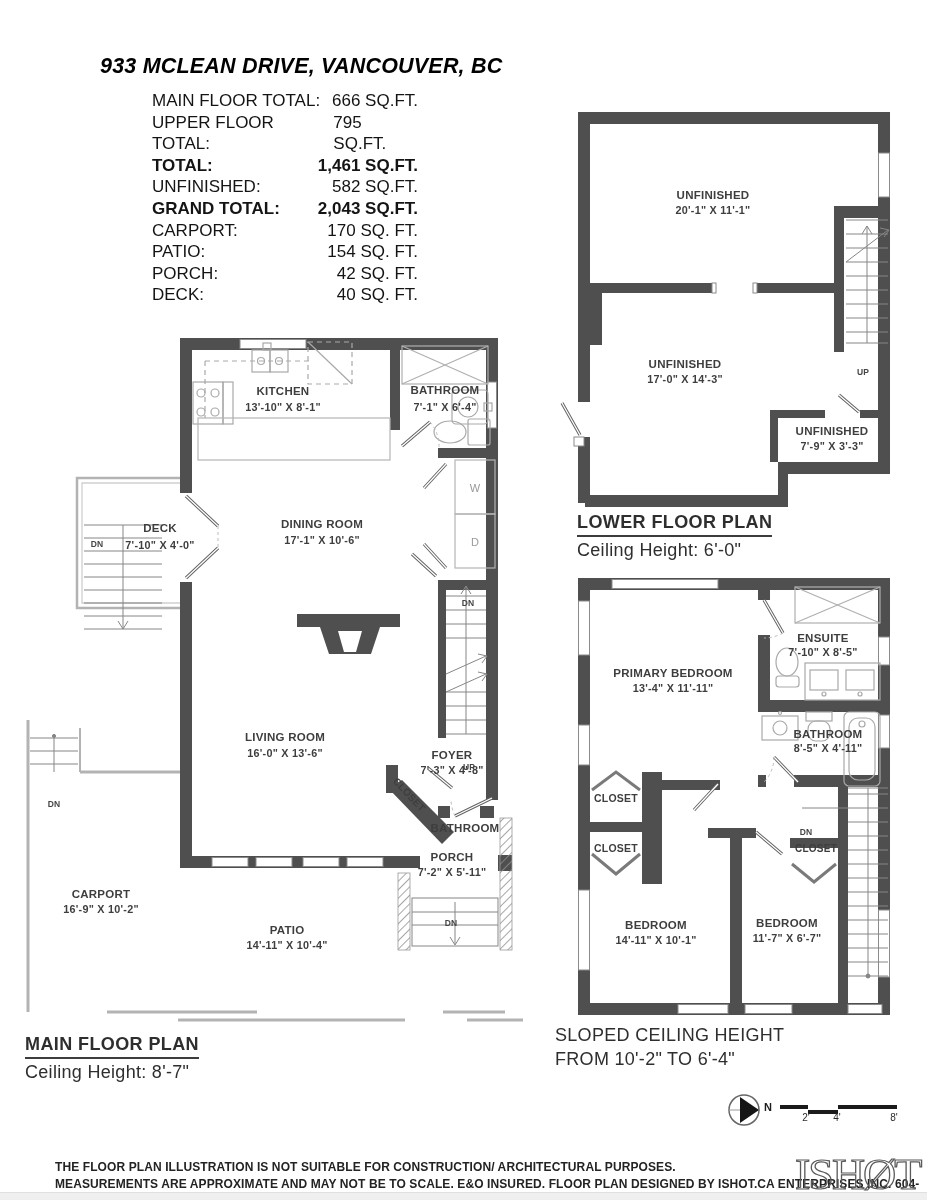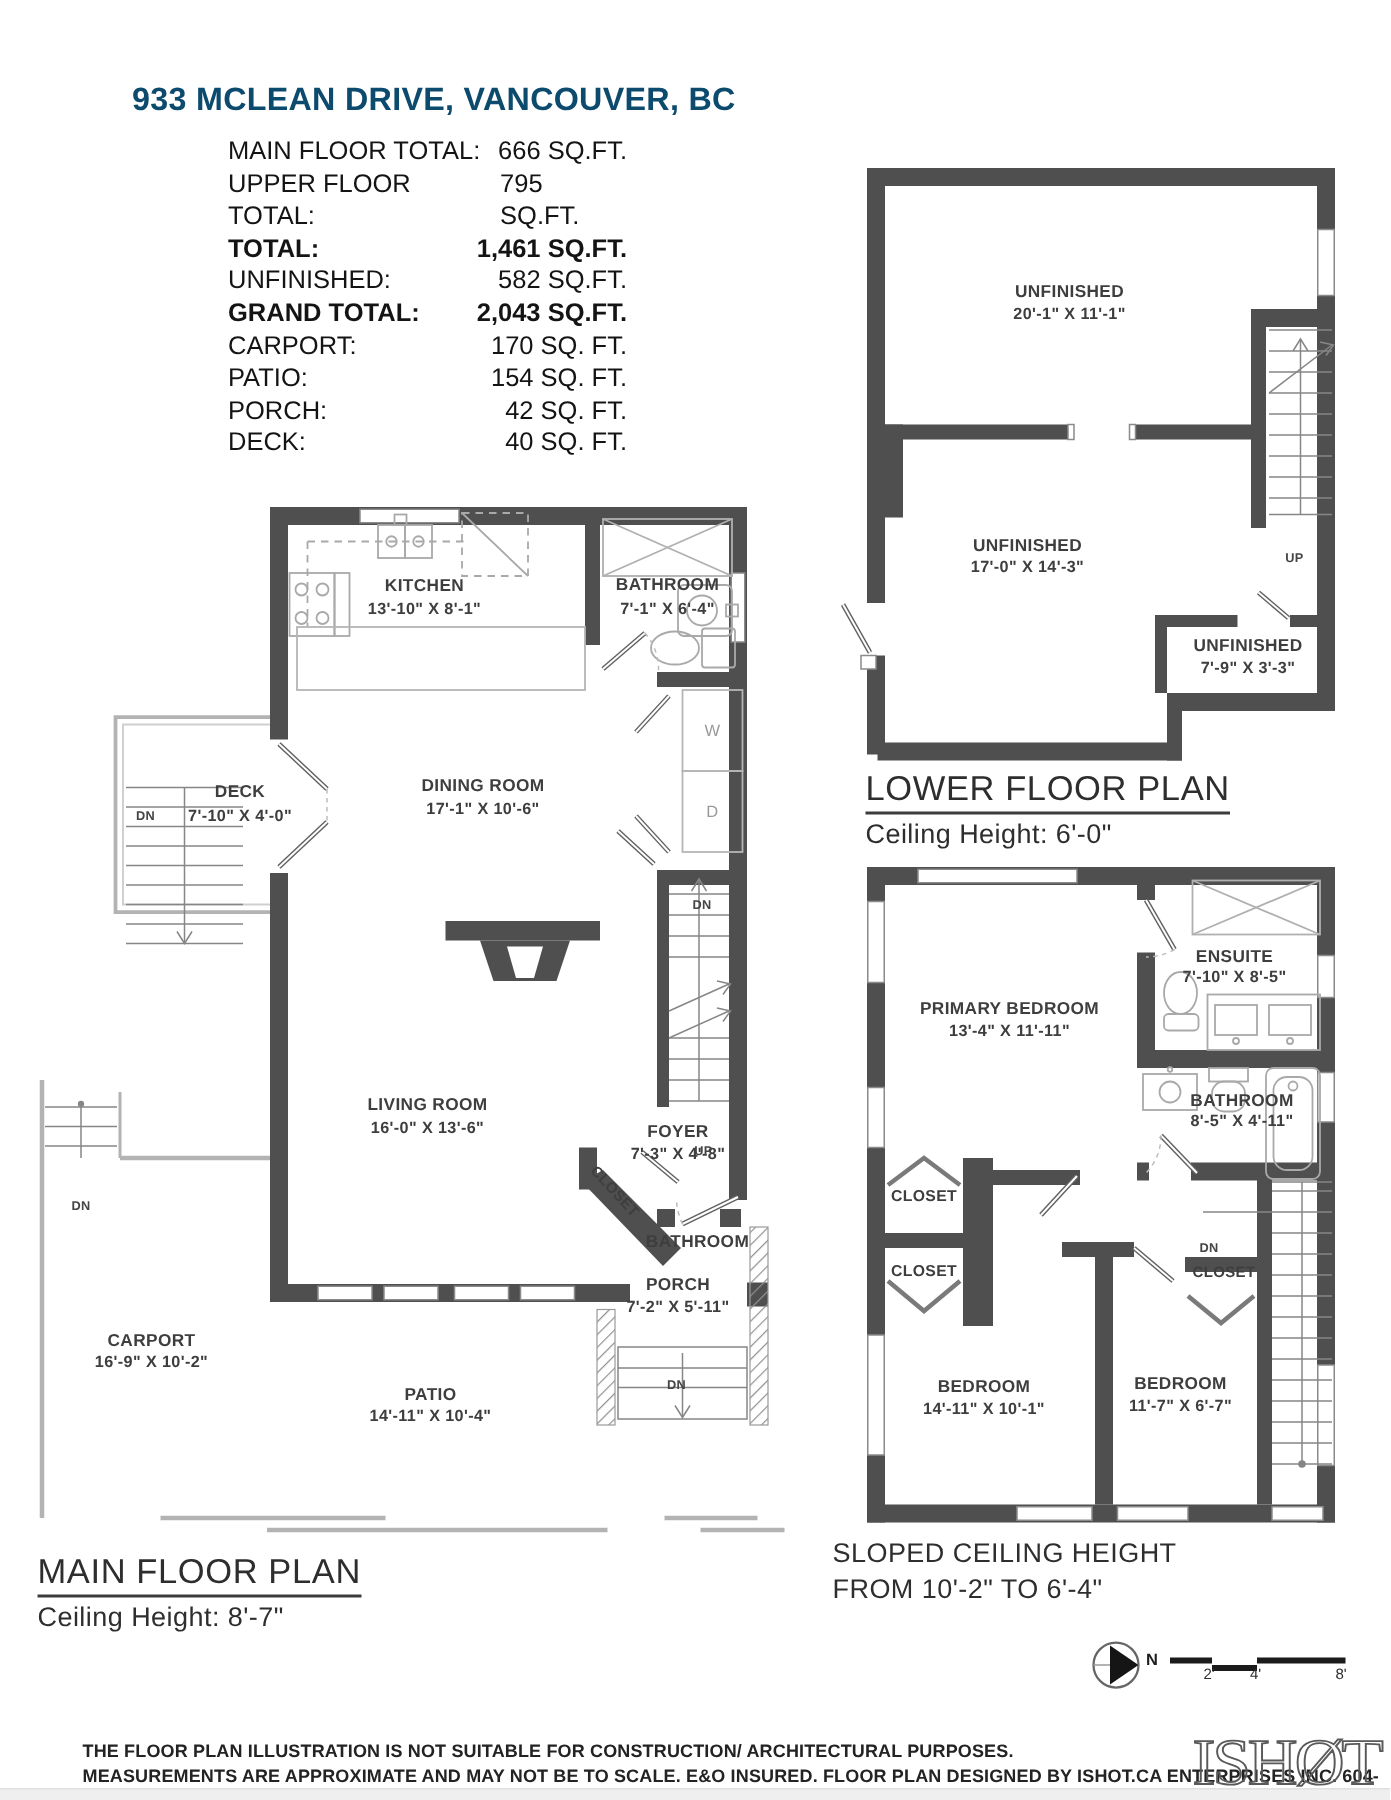--- a/index.html
+++ b/index.html
@@ -1,30 +1,30 @@
 <!DOCTYPE html>
 <html><head>
 <meta charset="utf-8">
 <style>
   html,body{margin:0;padding:0;background:#fff;}
   .page{position:relative;width:927px;height:1200px;background:#ffffff;overflow:hidden;
         font-family:"Liberation Sans",sans-serif;}
   svg{position:absolute;}
-  .h-title{position:absolute;left:88px;top:54px;font-size:21.5px;font-weight:700;color:#0c4a6e;letter-spacing:.2px;}
+  .h-title{position:absolute;left:100px;top:54px;font-size:21.5px;font-weight:700;color:#000000;letter-spacing:.2px;font-style:italic;}
   .summary{position:absolute;left:152px;top:90px;width:266px;}
   .srow{display:flex;justify-content:space-between;font-size:17px;line-height:21.6px;color:#141414;}
   .srow.bold{font-weight:700;}
   .lbl{position:absolute;transform:translate(-50%,-50%);white-space:nowrap;text-align:center;
        font-size:11.5px;font-weight:600;color:#3e3e3e;letter-spacing:.25px;line-height:1;}
   .dim{font-size:10.8px;}
   .tiny{font-size:8.5px;font-weight:600;color:#454545;letter-spacing:.2px;margin-top:24px;}
   .wd{font-size:11px;font-weight:400;color:#9a9a9a;}
   .rot{transform:translate(-50%,-50%) rotate(47deg);}
   .ptitle-block{position:absolute;}
-  .ptitle{display:inline-block;font-size:23px;font-weight:400;color:#2e2e2e;letter-spacing:.4px;
+  .ptitle{display:inline-block;font-size:18px;font-weight:700;color:#2e2e2e;letter-spacing:.4px;
           border-bottom:2px solid #3c3c3c;padding-bottom:2px;}
   .psub{font-size:18px;font-weight:400;color:#2e2e2e;letter-spacing:.3px;margin-top:3px;}
   .footer-line{position:absolute;left:55px;font-size:12px;font-weight:700;color:#232323;letter-spacing:.1px;}
   .logo{position:absolute;left:795px;top:1148px;font-family:"Liberation Serif",serif;font-size:46px;
         color:transparent;-webkit-text-stroke:1.3px #5a5a5a;letter-spacing:-2px;transform:scaleY(.95);}
   .bottom-strip{position:absolute;left:0;top:1192px;width:927px;height:8px;background:#efefef;border-top:1px solid #e0e0e0;}
   .nlabel{position:absolute;transform:translate(-50%,-50%);font-size:11px;font-weight:600;color:#1c1c1c;}
   .scale-tick{position:absolute;transform:translate(-50%,-50%);font-size:10px;font-weight:400;color:#2c2c2c;}
 </style>
 </head>

